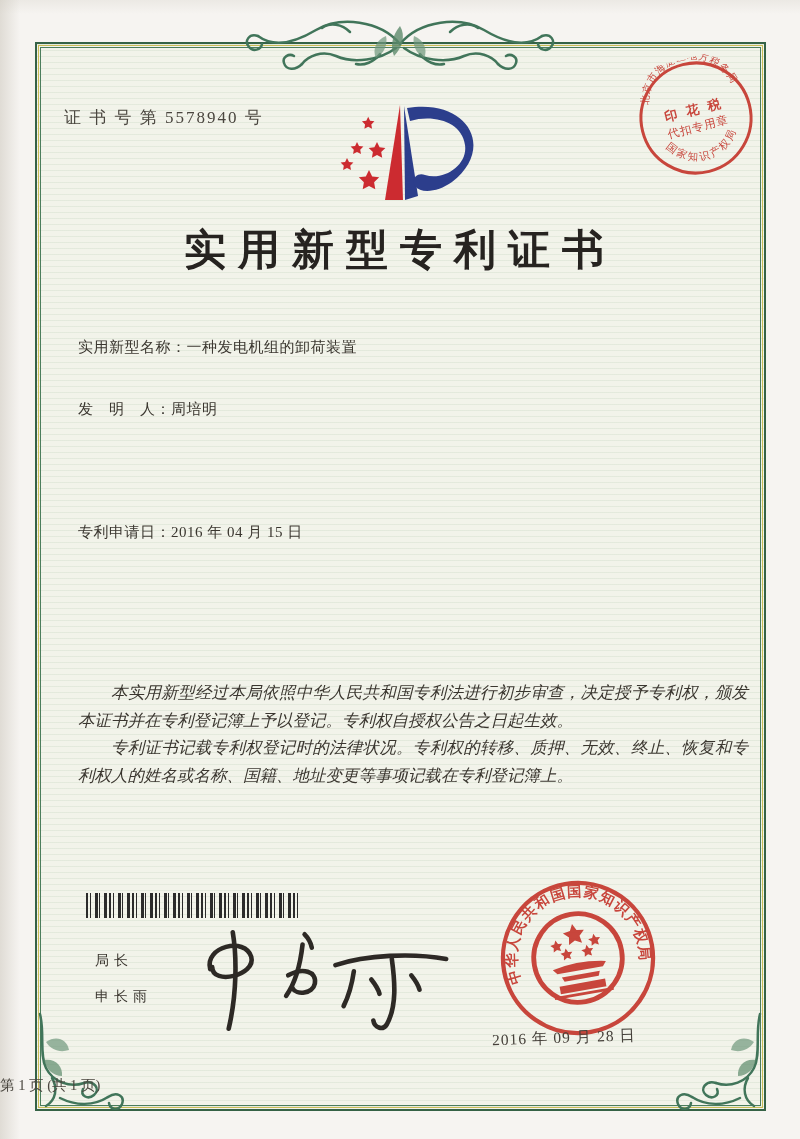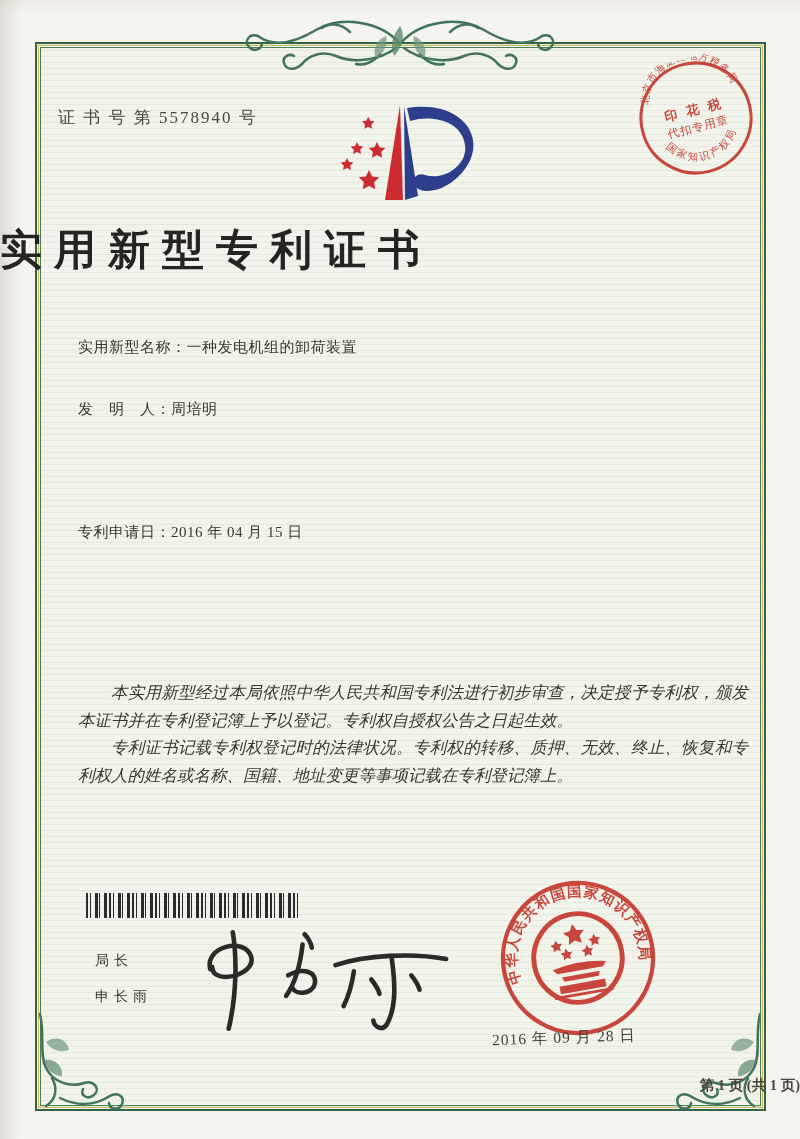--- a/index.html
+++ b/index.html
@@ -19,38 +19,38 @@
       #f6f4f1;}
   
   .frame{position:absolute;left:35px;top:42px;width:727px;height:1065px;
     border:2px solid #356246;
     background:
       repeating-linear-gradient(180deg, rgba(125,165,125,.12) 0 1px, rgba(0,0,0,0) 1px 6px),
       #f2f3ea;}
   .frame::before{content:"";position:absolute;inset:1px;border:1px solid #c9bc55;pointer-events:none;}
   .frame::after{content:"";position:absolute;inset:3px;border:1px solid #4b7d5c;pointer-events:none;}
   .abs{position:absolute;}
-  .cert-no{left:58px;top:106px;font-size:17px;letter-spacing:2px;color:#4a463f;}
-  .title{left:0;top:222px;width:100%;font-size:42px;font-weight:bold;
+  .cert-no{left:64px;top:106px;font-size:17px;letter-spacing:2px;color:#4a463f;}
+  .title{left:0;top:222px;width:100%;text-align:center;font-size:42px;font-weight:bold;
     letter-spacing:12px;color:#262320;}
   .field{left:78px;font-size:15px;color:#3a362f;letter-spacing:.5px;white-space:nowrap;}
   .paras{left:78px;top:679px;width:670px;font-size:16.5px;line-height:27.5px;
     text-align:justify;color:#3a362f;font-style:italic;}
   .paras p{margin:0;text-indent:2em;}
   .barcode{left:86px;top:893px;width:214px;height:25px;
     background:repeating-linear-gradient(90deg,
       #2b2b2b 0 2px, transparent 2px 4px,
       #2b2b2b 4px 5px, transparent 5px 9px,
       #2b2b2b 9px 12px, transparent 12px 13px,
       #2b2b2b 13px 14px, transparent 14px 18px,
       #2b2b2b 18px 21px, transparent 21px 23px);}
   .director{left:95px;font-size:14px;letter-spacing:5px;color:#3a362f;}
   .seal-date{left:492px;top:1027px;width:185px;font-size:15.5px;letter-spacing:1px;
     color:#45403a;transform:rotate(-2deg);}
-  .footer{left:0;top:1076px;width:100%;text-align:right;font-size:14.5px;color:#4a463f;font-weight:bold;}
+  .footer{left:0;top:1076px;width:100%;text-align:left;font-size:14.5px;color:#4a463f;}
   svg{display:block;}
   .seal-svg{opacity:.93;}
 </style>
 </head>
 <body>
 
 <div class="paper">
 
   <div class="frame"></div>
 

